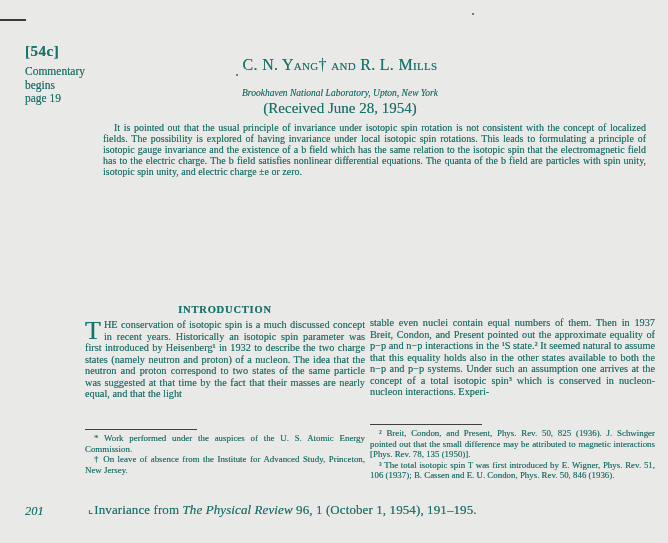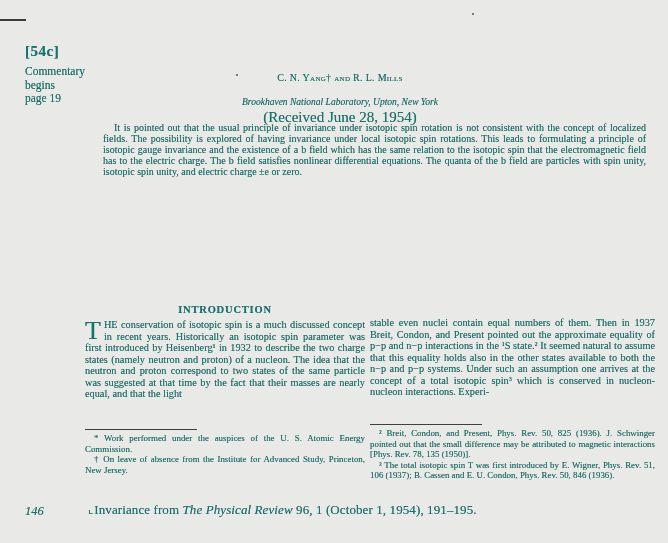--- a/index.html
+++ b/index.html
@@ -26,21 +26,21 @@
     font-weight:bold; font-size:15px; letter-spacing:.5px;
   }
   .commentary {
     position:absolute; left:25px; top:65px;
     font-size:11.5px; line-height:13.5px; white-space:pre-line;
   }
 
   
   .head { position:absolute; left:60px; top:46px; width:560px; text-align:center; }
   .title { margin:0; font-size:13.5px; font-weight:bold; line-height:16px; }
-  .byline { margin-top:26px; font-size:10px; font-variant:small-caps; letter-spacing:.3px; }
+  .byline { margin-top:10px; font-size:16px; font-variant:small-caps; letter-spacing:.3px; }
   .affil  { margin-top:14px; font-size:9.5px; font-style:italic; }
   .received { margin-top:1.5px; font-size:15px; }
 
   
   .abstract {
     position:absolute; left:103px; top:122px; width:543px;
     margin:0; font-size:10px; line-height:11px;
     text-align:justify; text-indent:11px;
   }
 
@@ -109,17 +109,17 @@
   </div>
 
   <p class="col col-right">stable even nuclei contain equal numbers of them. Then in 1937 Breit, Condon, and Present pointed out the approximate equality of p−p and n−p interactions in the ¹S state.² It seemed natural to assume that this equality holds also in the other states available to both the n−p and p−p systems. Under such an assumption one arrives at the concept of a total isotopic spin³ which is conserved in nucleon-nucleon interactions. Experi-</p>
 
   <div class="fn-rule rule-right"></div>
   <div class="footnotes fn-right">
     <p>² Breit, Condon, and Present, Phys. Rev. 50, 825 (1936). J. Schwinger pointed out that the small difference may be attributed to magnetic interactions [Phys. Rev. 78, 135 (1950)].</p>
     <p>³ The total isotopic spin T was first introduced by E. Wigner, Phys. Rev. 51, 106 (1937); B. Cassen and E. U. Condon, Phys. Rev. 50, 846 (1936).</p>
   </div>
 
-  <div class="page-number">146</div>
+  <div class="page-number">201</div>
 
   <div class="reprint"><span class="mark">⌞</span><span>Invariance from </span><span class="it">The Physical Review</span><span> 96, 1 (October 1, 1954), 191–195.</span></div>
 
 </div>
 
 </body></html>

